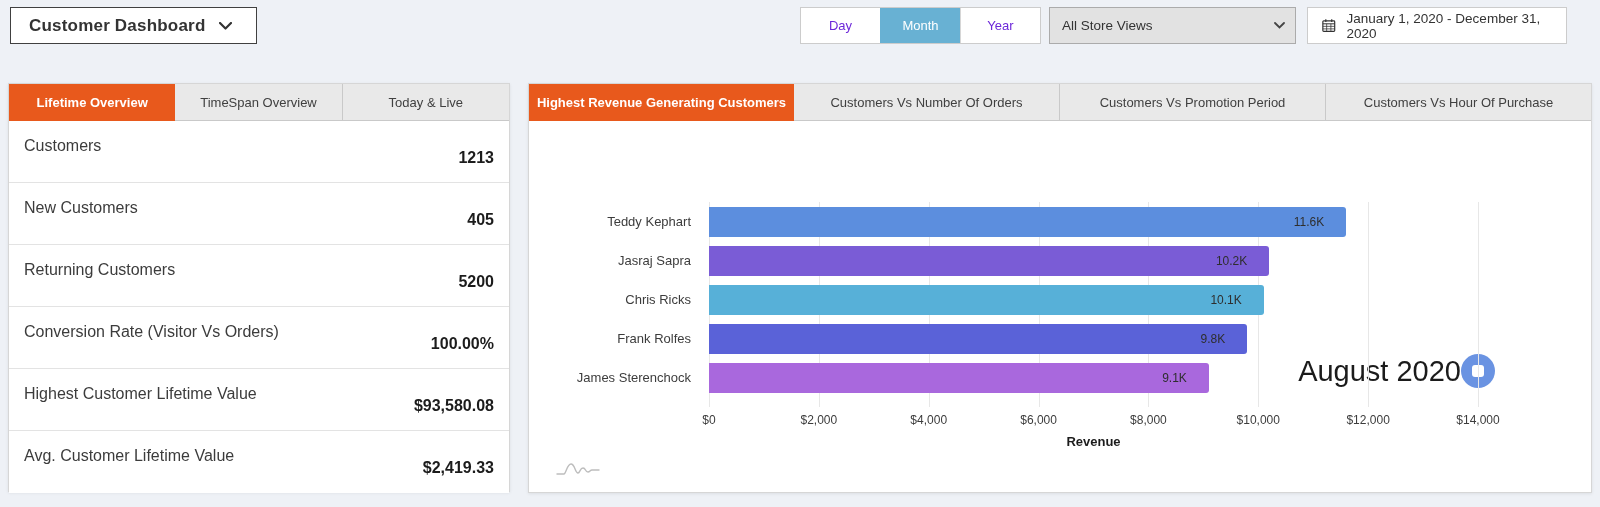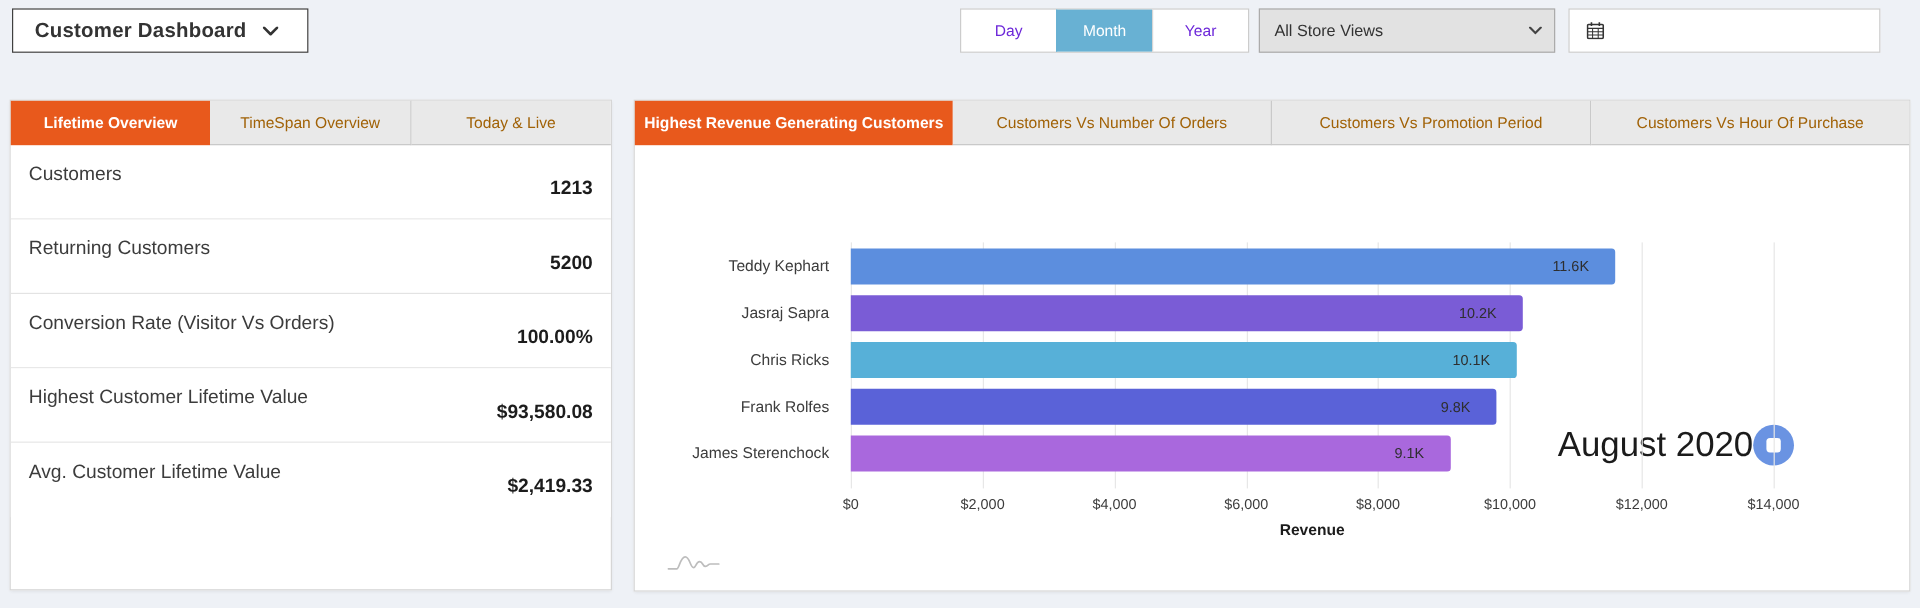--- a/index.html
+++ b/index.html
@@ -17,21 +17,21 @@
   .store-select { position:absolute; left:1049px; top:7px; width:247px; height:37px; background:#e2e2e2; border:1px solid #ababab; display:flex; align-items:center; padding:0 10px 0 12px; justify-content:space-between; font-size:13.5px; color:#333; cursor:pointer; }
 
   .date-range { position:absolute; left:1307px; top:7px; width:260px; height:37px; background:#fff; border:1px solid #ccc; display:flex; align-items:center; padding:0 14px; gap:11px; font-size:13.5px; color:#333; cursor:pointer; }
 
   
   .panel { position:absolute; background:#fff; border:1px solid #d6d6d6; box-shadow:0 1px 3px rgba(0,0,0,.08); }
   #stats-panel { left:8px; top:83px; width:502px; height:409px; }
   #chart-panel { left:528px; top:83px; width:1064px; height:410px; }
 
   .tabs { display:flex; height:37px; }
-  .tab { flex:1; display:flex; align-items:center; justify-content:center; text-align:center; font-size:13px; color:#a16207; background:#e9e9e9; border-right:1px solid #c9c9c9; border-bottom:1px solid #c9c9c9; cursor:pointer; padding:0 6px; }
+  .tab { flex:1; display:flex; align-items:center; justify-content:center; text-align:center; font-size:13px; color:#404040; background:#e9e9e9; border-right:1px solid #c9c9c9; border-bottom:1px solid #c9c9c9; cursor:pointer; padding:0 6px; }
   .tab:last-child { border-right:none; }
   .tab.active { background:#e8591c; color:#fff; font-weight:700; border-bottom:none; border-right:none; }
 
   
   .stat-row { height:62px; display:flex; justify-content:space-between; padding:0 15px; border-bottom:1px solid #e3e3e3; background:#fff; }
   .stat-row:last-child { border-bottom:none; }
   .stat-label { align-self:center; transform:translateY(-6px); font-size:16px; color:#3c3c3c; }
   .stat-value { align-self:center; transform:translateY(6px); font-size:16px; font-weight:700; color:#1c1c1c; }
 
   
@@ -76,32 +76,37 @@
   <svg width="15" height="15" viewBox="0 0 16 16">
     <rect x="1" y="2.5" width="14" height="12.5" rx="1" fill="none" stroke="#333" stroke-width="1.4"></rect>
     <line x1="4.5" y1="0.5" x2="4.5" y2="4" stroke="#333" stroke-width="1.4"></line>
     <line x1="11.5" y1="0.5" x2="11.5" y2="4" stroke="#333" stroke-width="1.4"></line>
     <line x1="1" y1="6" x2="15" y2="6" stroke="#333" stroke-width="1.2"></line>
     <line x1="5.5" y1="6" x2="5.5" y2="15" stroke="#333" stroke-width="0.9"></line>
     <line x1="10.5" y1="6" x2="10.5" y2="15" stroke="#333" stroke-width="0.9"></line>
     <line x1="1" y1="9" x2="15" y2="9" stroke="#333" stroke-width="0.9"></line>
     <line x1="1" y1="12" x2="15" y2="12" stroke="#333" stroke-width="0.9"></line>
   </svg>
+  <span>January 1, 2020 - December 31, 2020</span>
 </div>
 
 <div class="panel" id="stats-panel">
   <div class="tabs">
       <div class="tab active">Lifetime Overview</div>
       <div class="tab">TimeSpan Overview</div>
       <div class="tab">Today &amp; Live</div>
     </div>
   <div id="stats-rows">
       <div class="stat-row">
         <span class="stat-label">Customers</span>
         <span class="stat-value">1213</span>
+      </div>
+      <div class="stat-row">
+        <span class="stat-label">New Customers</span>
+        <span class="stat-value">405</span>
       </div>
       <div class="stat-row">
         <span class="stat-label">Returning Customers</span>
         <span class="stat-value">5200</span>
       </div>
       <div class="stat-row">
         <span class="stat-label">Conversion Rate (Visitor Vs Orders)</span>
         <span class="stat-value">100.00%</span>
       </div>
       <div class="stat-row">

